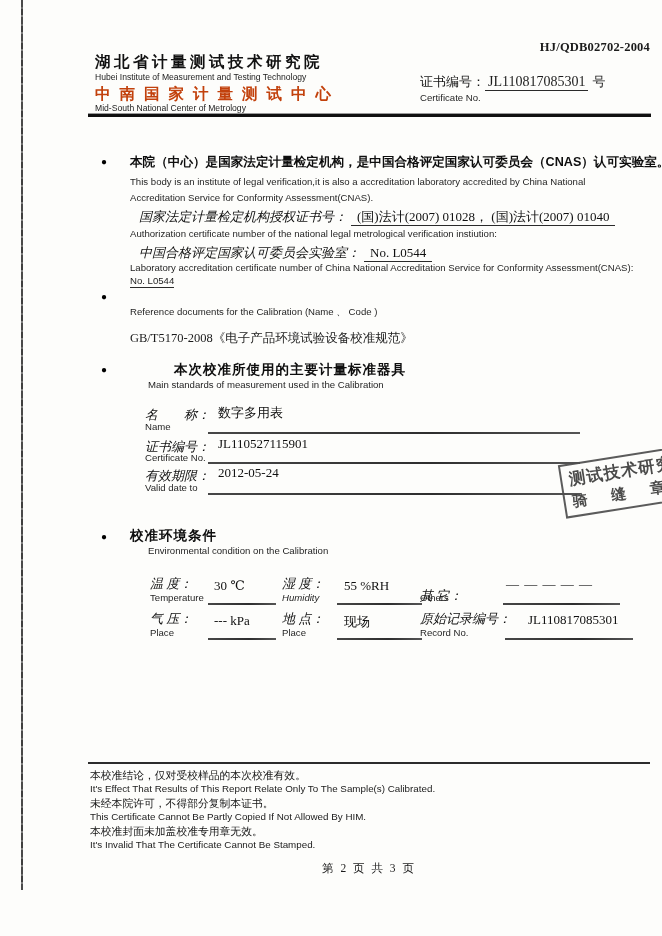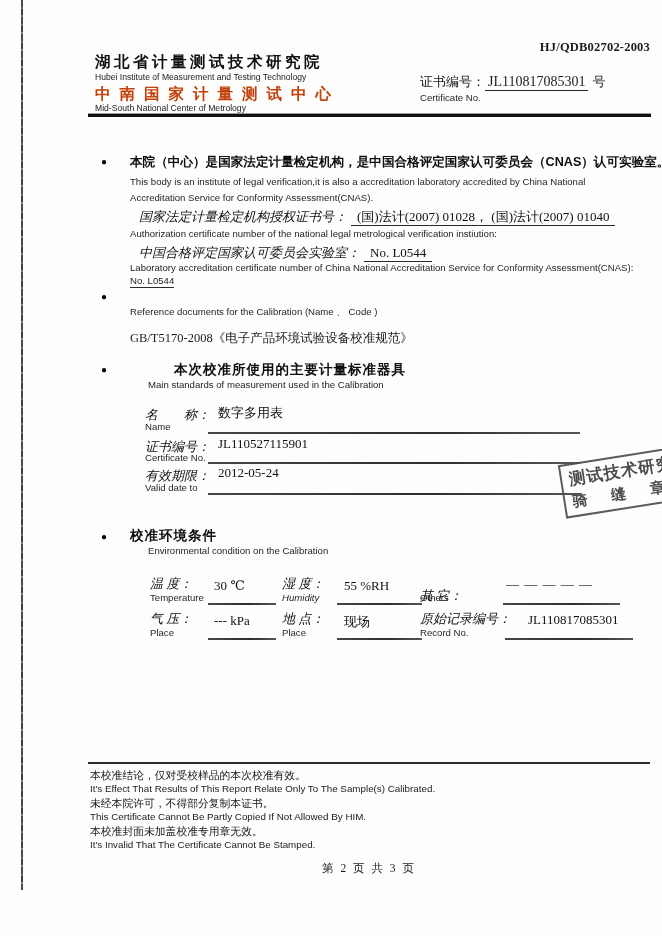--- a/index.html
+++ b/index.html
@@ -55,21 +55,21 @@
   .fn-en{font-size:9.8px;color:#1a1a1a;font-family:"Liberation Sans","DejaVu Sans",sans-serif;white-space:nowrap;}
   .pagenum{font-size:11.5px;letter-spacing:2px;font-family:"Liberation Serif",serif;}
 </style>
 </head>
 <body>
 
 <div class="page">
 
   <div class="abs scanline"></div>
 
-  <div class="abs doccode" style="left:515px;top:40px;width:135px;text-align:right;">HJ/QDB02702-2003</div>
+  <div class="abs doccode" style="left:515px;top:40px;width:135px;text-align:right;">HJ/QDB02702-2004</div>
 
   <div class="abs inst-zh" style="left:95px;top:52px;">湖北省计量测试技术研究院</div>
   <div class="abs inst-en" style="left:95px;top:72px;">Hubei Institute of Measurement and Testing Technology</div>
   <div class="abs center-zh" style="left:95px;top:84px;">中南国家计量测试中心</div>
   <div class="abs inst-en" style="left:95px;top:103px;">Mid-South National Center of Metrology</div>
 
   <div class="abs" style="left:420px;top:72px;">
     <span class="certlab">证书编号：</span><span class="certval">JL110817085301</span>
     <span class="certlab">号</span>
   </div>

